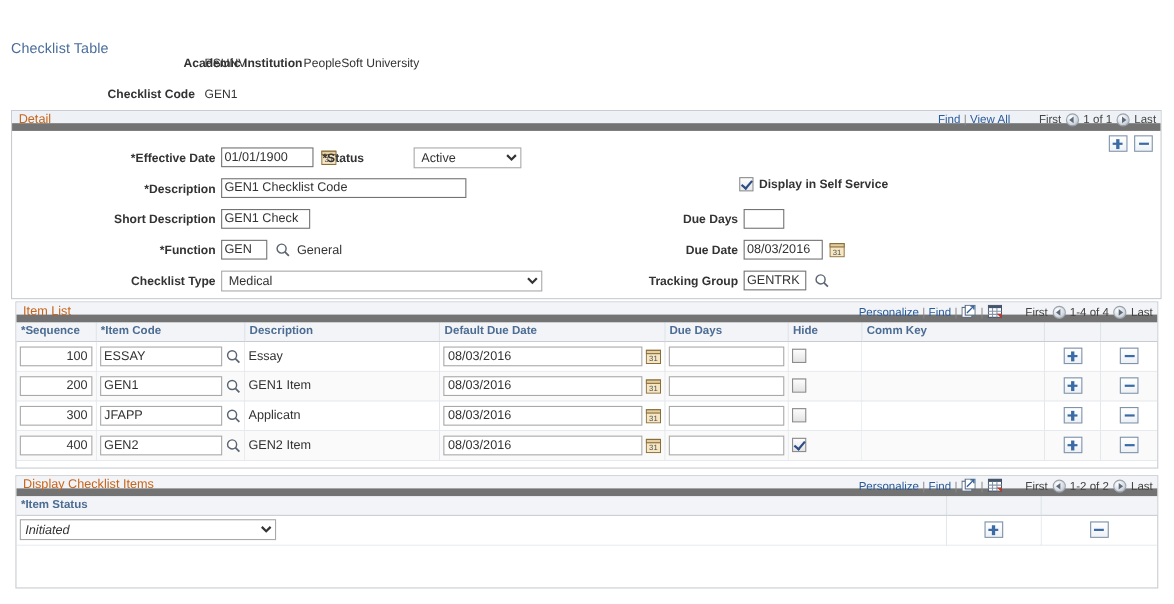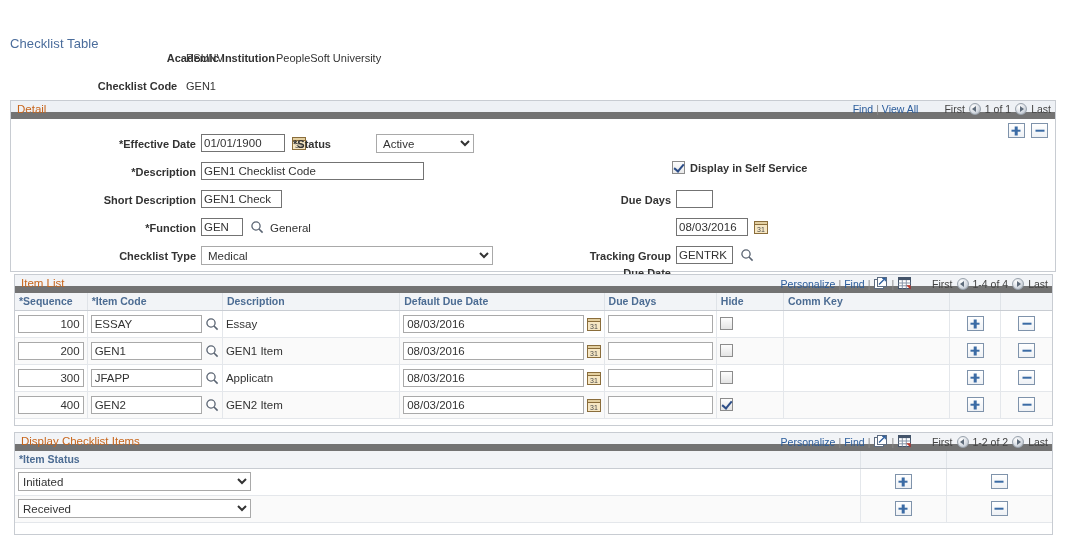--- a/index.html
+++ b/index.html
@@ -342,21 +342,21 @@
 
   <div class="lbl" style="left:40px; top:149px; width:145px;">Checklist Type</div>
   <select class="sel" style="left:190px; top:145px; width:292px;"><option value="Medical">Medical</option><option value="Admissions">Admissions</option><option value="Financial Aid">Financial Aid</option><option value="General">General</option></select>
 
   <span class="cbx checked" style="left:661px; top:60px;"></span>
   <span class="cbx-label" style="left:679px; top:61px;">Display in Self Service</span>
 
   <div class="lbl" style="left:530px; top:93px; width:130px;">Due Days</div>
   <input class="txt" style="left: 665px; top: 89px; width: 37px;" value="">
 
-  <div class="lbl" style="left:530px; top:121px; width:130px;margin-top:45px;">Due Date</div>
+  <div class="lbl" style="left:530px; top:121px; width:130px;">Due Date</div>
   <input class="txt" style="left: 665px; top: 117px; width: 72px;" value="08/03/2016">
   <span class="cal" style="left:743px; top:119px;">
     <svg width="14" height="14" viewBox="0 0 14 14">
       <rect x="0.5" y="1.5" width="13" height="12" fill="#f6e7c4" stroke="#8a6d3b"></rect>
       <rect x="0.5" y="1.5" width="13" height="3" fill="#e3cfa0" stroke="#8a6d3b"></rect>
       <text x="7" y="11.5" font-size="7" text-anchor="middle" fill="#4a4a4a" font-family="Liberation Sans, sans-serif">31</text>
     </svg>
   </span>
 
   <div class="lbl" style="left:510px; top:149px; width:150px;">Tracking Group</div>
@@ -597,24 +597,19 @@
     <thead>
       <tr>
         <th>*Item Status</th>
         <th></th>
         <th class="last"></th>
       </tr>
     </thead>
     <tbody>
 
     <tr>
-          <td><select class="cellsel" style="width: 233px;"><option value="Initiated">Initiated</option><option value="Received">Received</option><option value="Completed">Completed</option><option value="Waived">Waived</option><option value="Incomplete">Incomplete</option></select></td>
-          <td class="btncell"><span class="pmbtn plus"></span></td>
-          <td class="btncell last"><span class="pmbtn"></span></td>
-        </tr>
-        <tr class="alt">
-          <td><select class="cellsel" style="width: 233px;"><option value="Initiated">Initiated</option><option value="Received" selected="">Received</option><option value="Completed">Completed</option><option value="Waived">Waived</option><option value="Incomplete">Incomplete</option></select></td>
+          <td><select class="cellsel" style="width: 233px; font-style: italic;"><option value="Initiated">Initiated</option><option value="Received">Received</option><option value="Completed">Completed</option><option value="Waived">Waived</option><option value="Incomplete">Incomplete</option></select></td>
           <td class="btncell"><span class="pmbtn plus"></span></td>
           <td class="btncell last"><span class="pmbtn"></span></td>
         </tr>
       </tbody>
   </table>
 </div>
 
 </body></html>

